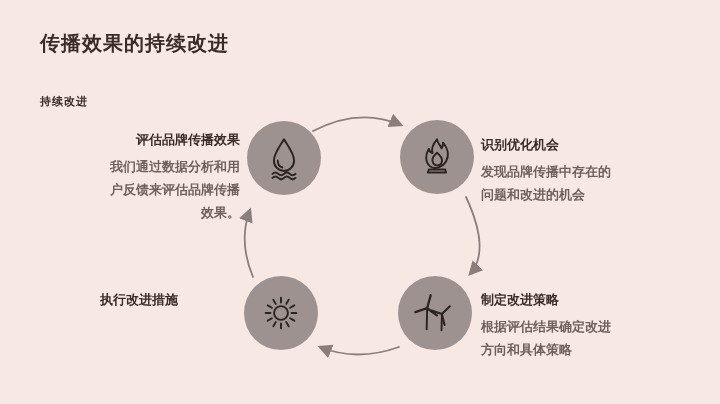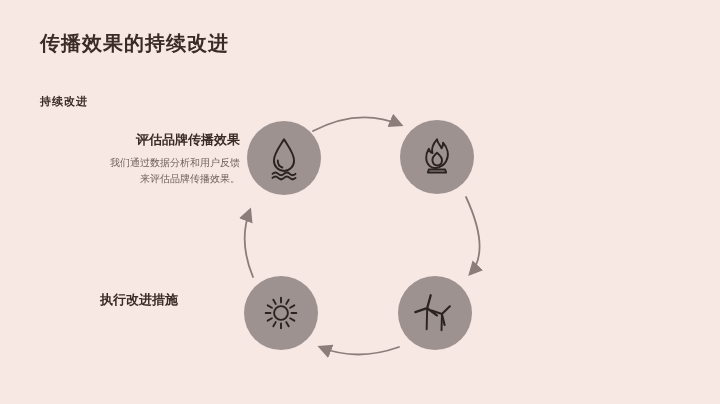--- a/index.html
+++ b/index.html
@@ -33,21 +33,21 @@
   .node-circle svg{width:46px;height:46px;}
   .icon-stroke{fill:none;stroke:#2b2320;stroke-width:2;stroke-linecap:round;stroke-linejoin:round;}
 
   .circle-tl{left:247px;top:121px;}
   .circle-tr{left:400px;top:120px;}
   .circle-bl{left:244px;top:276px;}
   .circle-br{left:398px;top:276px;}
 
   .node-text{position:absolute;}
   .node-text .node-title{font-size:13px;font-weight:700;color:#3a2b26;margin-bottom:6px;}
-  .node-text .node-desc{font-size:10px;color:#6e605b;line-height:16px;}
+  .node-text .node-desc{font-size:13px;color:#6e605b;line-height:23px;font-weight:bold;}
   .text-tl{left:104px;top:131px;width:136px;text-align:right;}
   .text-tr{left:481px;top:136px;width:142px;text-align:left;}
   .text-bl{left:100px;top:291px;width:140px;text-align:left;}
   .text-br{left:481px;top:291px;width:142px;text-align:left;}
 
   .arrows{position:absolute;left:0;top:0;width:720px;height:404px;pointer-events:none;}
 </style>
 </head>
 <body>
 
@@ -85,28 +85,36 @@
       <div class="node-desc">我们通过数据分析和用户反馈来评估品牌传播效果。</div>
     </div>
 
     <div class="node-circle circle-tr">
       <svg viewBox="0 0 48 48">
         <path class="icon-stroke" d="M16.5 33.5 C11.5 29 11.8 21.5 15.5 15.5 C16.2 18.2 17.5 19.6 19.3 19.8 C17.8 14.5 20.5 9.5 24 5.5 C24.6 9.8 27.4 11.6 28.8 15 C29.8 13.2 30.4 11.2 30.3 9 C34.6 14 37.3 21.5 33.5 28.5 C30.5 34 21.5 38 16.5 33.5 Z"></path>
         <path class="icon-stroke" d="M24 19.5 C21 22 18.8 25 19.3 28 C19.8 31 21.7 32.8 24.3 32.8 C27 32.8 28.9 30.8 29.2 28 C29.5 25 27 22 24 19.5 Z"></path>
         <path class="icon-stroke" d="M15.5 37 L32.5 37 L33.5 40.2 L14.5 40.2 Z"></path>
       </svg>
     </div>
+    <div class="node-text text-tr">
+      <div class="node-title">识别优化机会</div>
+      <div class="node-desc">发现品牌传播中存在的问题和改进的机会</div>
+    </div>
 
     <div class="node-circle circle-br">
       <svg viewBox="0 0 48 48">
         <path class="icon-stroke" d="M15.3 41 L15.8 20"></path>
         <path class="icon-stroke" style="stroke-width:2.4" d="M15.8 19 L19.5 5.5 M15.8 19 L3.5 23 M15.8 19 L26 26.5"></path>
         <path class="icon-stroke" d="M30.8 42 L31.2 26"></path>
         <path class="icon-stroke" style="stroke-width:2.2" d="M31.2 25 L39.5 17 M31.2 25 L20.5 21.5 M31.2 25 L34 36.5"></path>
       </svg>
+    </div>
+    <div class="node-text text-br">
+      <div class="node-title">制定改进策略</div>
+      <div class="node-desc">根据评估结果确定改进方向和具体策略</div>
     </div>
 
     <div class="node-circle circle-bl">
       <svg viewBox="0 0 48 48">
         <circle class="icon-stroke" cx="24" cy="24" r="7.2"></circle>
         <path class="icon-stroke" d="M35 24 L40 24 M33.5 29.5 L37.9 32 M29.5 33.5 L32 37.9 M24 35 L24 40 M18.5 33.5 L16 37.9 M14.5 29.5 L10.1 32 M13 24 L8 24 M14.5 18.5 L10.1 16 M18.5 14.5 L16 10.1 M24 13 L24 8 M29.5 14.5 L32 10.1 M33.5 18.5 L37.9 16"></path>
       </svg>
     </div>
     <div class="node-text text-bl">
       <div class="node-title">执行改进措施</div>

